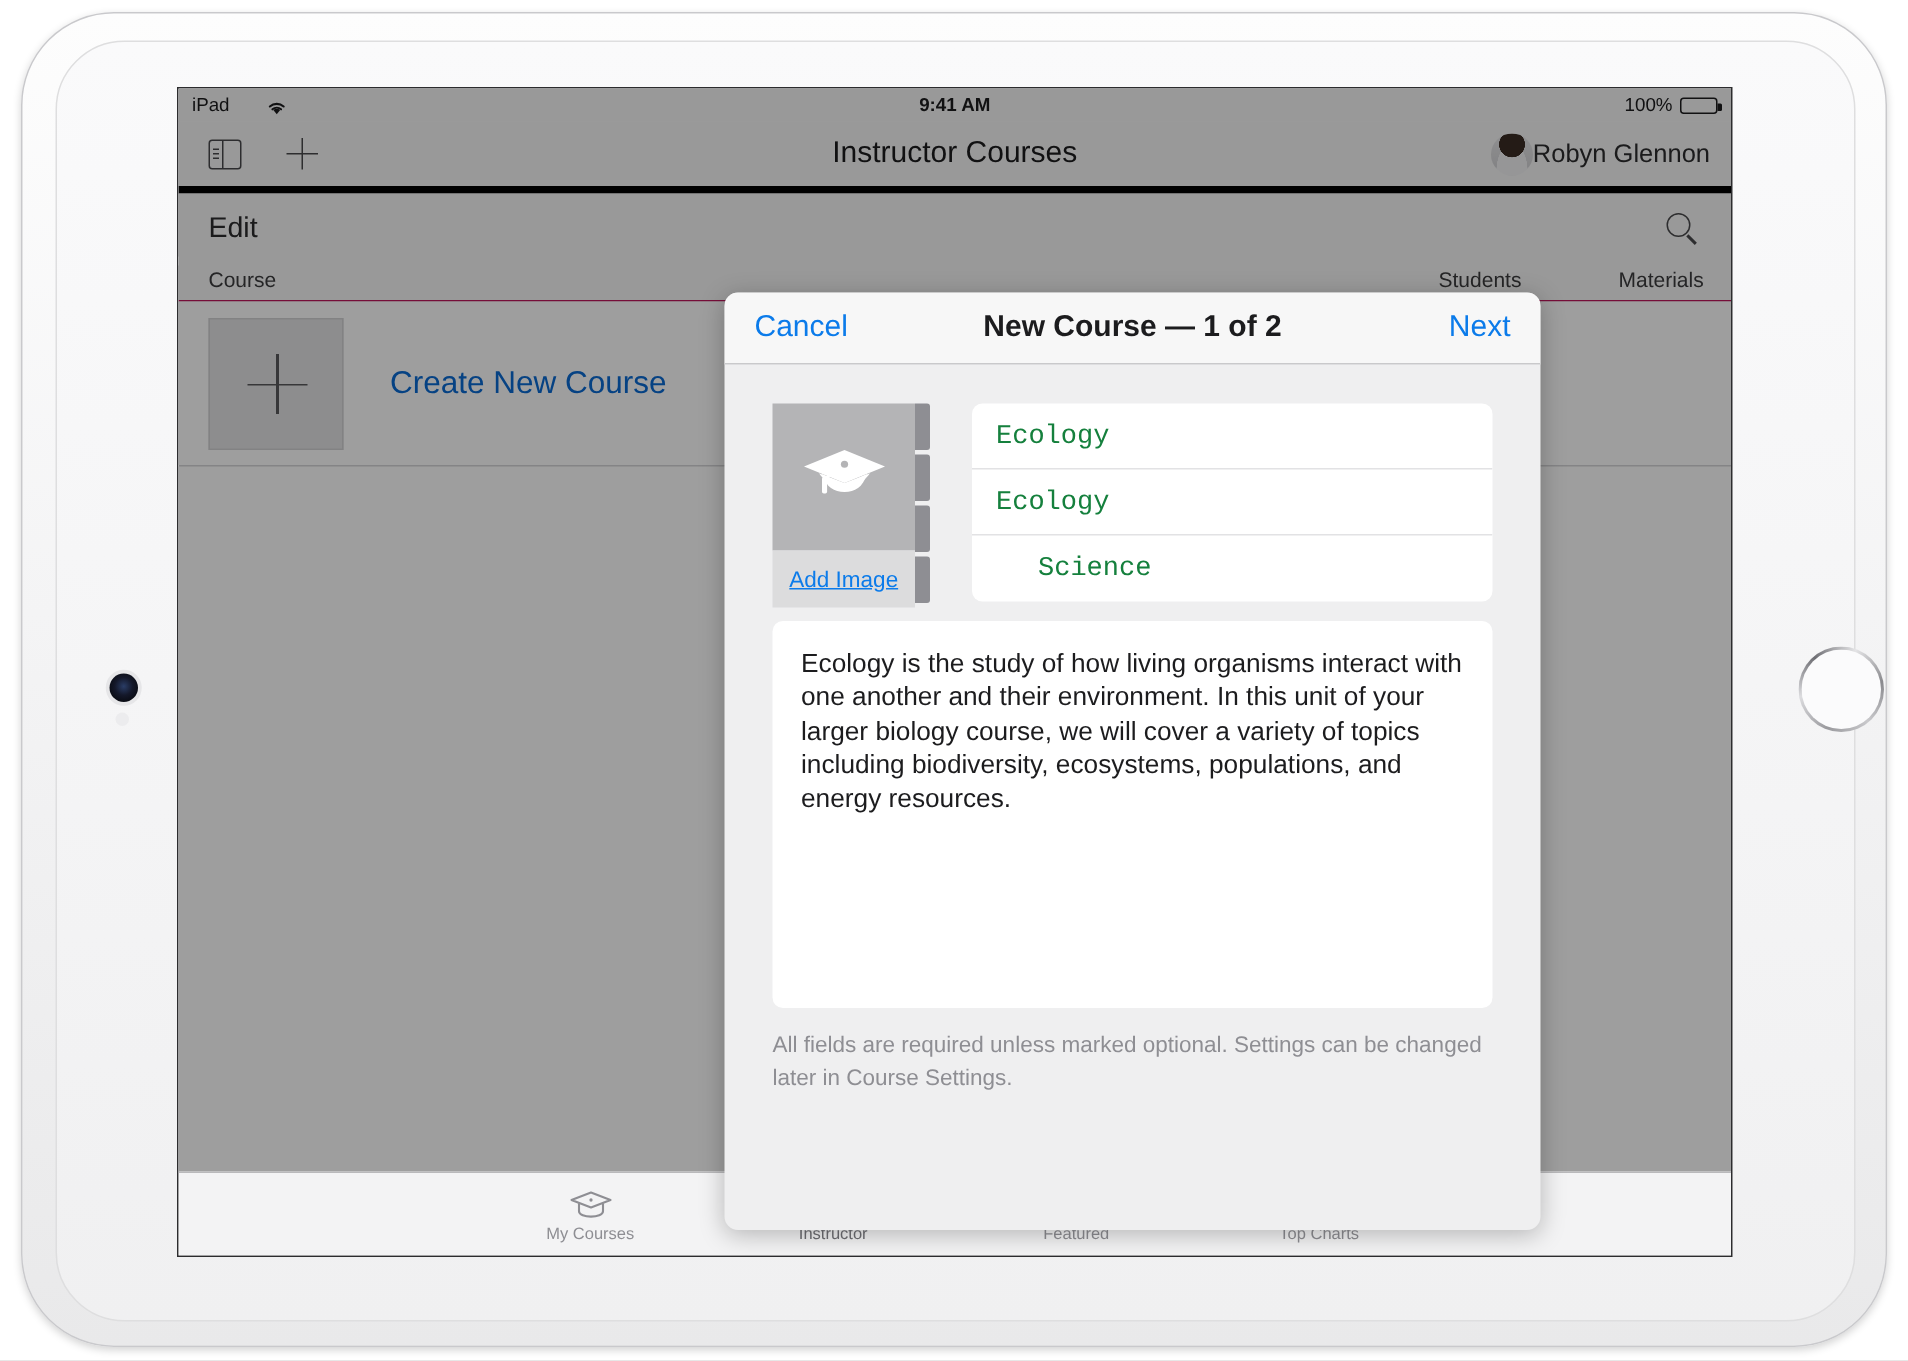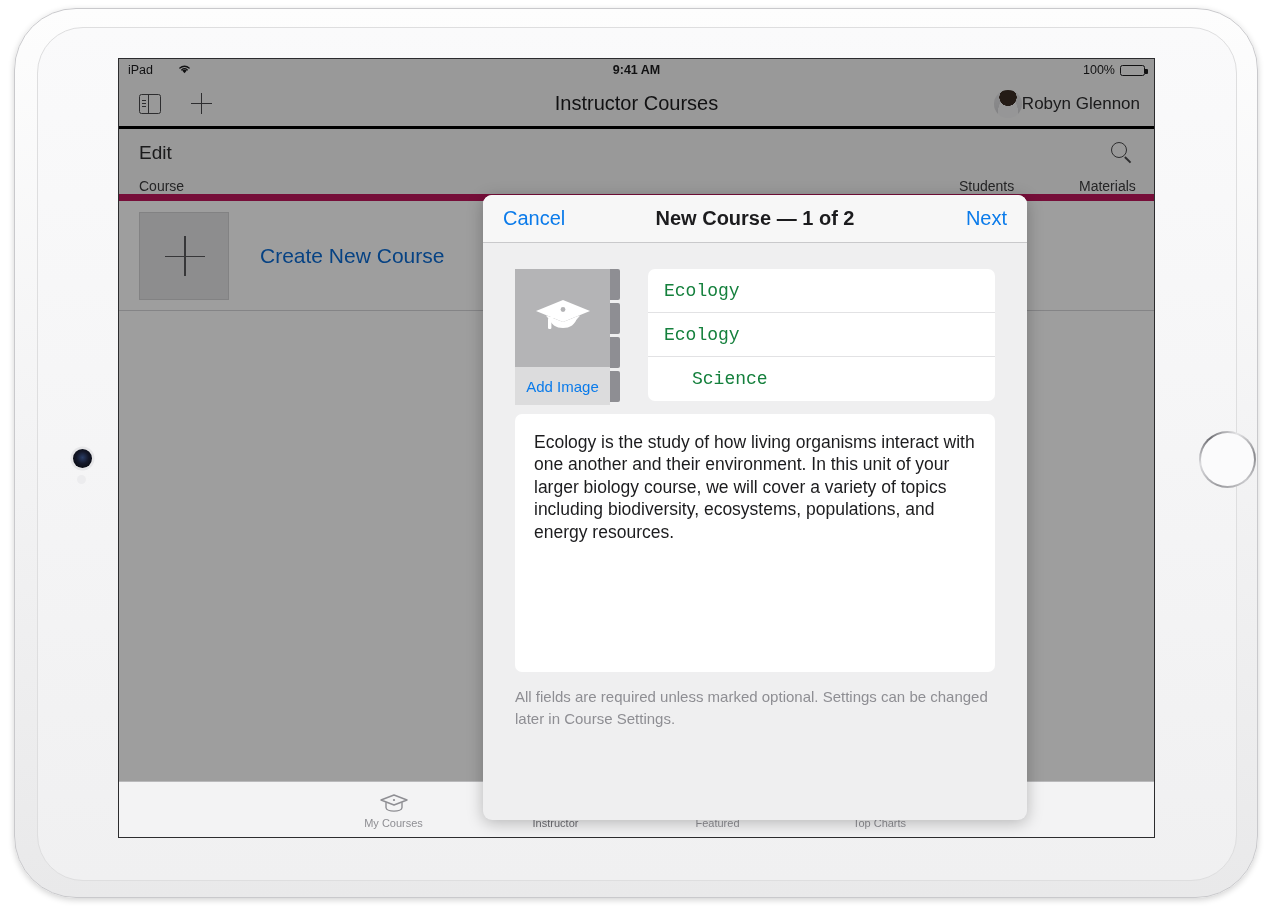--- a/index.html
+++ b/index.html
@@ -70,39 +70,39 @@
   }
 
   
   #status-bar {
     position: absolute; left: 0; top: 0;
     width: 100%; height: 22px;
     background: #f7f7f7;
     display: flex; align-items: center;
     font-size: 12.5px; color: #1c1c1e;
   }
-  #status-left { position: absolute; left: 9px; display: flex; align-items: flex-start; gap: 24px; }
+  #status-left { position: absolute; left: 9px; display: flex; align-items: flex-end; gap: 24px; }
   #status-center { position: absolute; left: 0; right: 0; text-align: center; font-weight: bold; font-size: 12.5px; }
   #status-right { position: absolute; right: 9px; display: flex; align-items: center; gap: 5px; font-size: 12.5px; }
   .battery-shell {
     width: 25px; height: 11px; border: 1.3px solid #1c1c1e;
     border-radius: 2.5px; padding: 1.3px; position: relative;
   }
   .battery-fill { height: 100%; width: 100%; background: #1c1c1e; border-radius: 1px; }
   .battery-cap {
     position: absolute; right: -3.5px; top: 3px;
     width: 2.2px; height: 5px; background: #1c1c1e; border-radius: 0 1px 1px 0;
   }
 
   
   #nav-bar {
     position: absolute; left: 0; top: 22px;
     width: 100%; height: 48px;
     background: #f7f7f7;
-    border-bottom: 3px solid #000000;
+    border-bottom: 5px solid #000000;
     display: flex; align-items: center;
   }
   #nav-left { position: absolute; left: 20px; display: flex; align-items: center; gap: 30px; }
   #nav-title {
     position: absolute; left: 0; right: 0; text-align: center;
     font-size: 20px; color: #1c1c1e;
   }
   #nav-right { position: absolute; right: 14px; display: flex; align-items: center; }
   #avatar {
     width: 28px; height: 28px; border-radius: 50%;
@@ -144,21 +144,21 @@
   .mag-handle {
     position: absolute; left: 13.5px; top: 14px; width: 8px; height: 1.7px;
     background: #4a4a4c; transform: rotate(45deg); transform-origin: left center;
   }
 
   
   #column-header {
     position: absolute; left: 0; top: 112px;
     width: 100%; height: 30px;
     background: #f7f7f7;
-    border-bottom: 7px solid #be185d;
+    border-bottom: 1px solid #be185d;
     font-size: 14px; color: #3c3c3e;
   }
   #column-header .col { position: absolute; top: 7px; }
   #col-course { left: 20px; }
   #col-students { left: 840px; }
   #col-materials { left: 960px; }
 
   
   #list-area { position: absolute; left: 0; top: 142px; width: 100%; bottom: 56px; background: #ffffff; }
   #create-row {
@@ -221,21 +221,21 @@
   
   #image-picker { position: relative; width: 105px; }
   #image-card {
     width: 95px; height: 98px; background: #b4b4b6;
     display: flex; align-items: center; justify-content: center;
   }
   #add-image-bar {
     width: 95px; height: 38px; background: #dcdcdd;
     display: flex; align-items: center; justify-content: center;
   }
-  #add-image-label { font-size: 15px; color: #0b7bea; }
+  #add-image-label { font-size: 15px; color: #0b7bea; text-decoration: underline; }
   #page-tabs {
     position: absolute; left: 95px; top: 0;
     display: flex; flex-direction: column; gap: 3px;
   }
   #page-tabs i { display: block; width: 10px; height: 31px; background: #8e8e93; border-radius: 0 2px 2px 0; }
 
   
   #fields-card {
     flex: 1; margin-left: 28px;
     background: #ffffff; border-radius: 7px; overflow: hidden;

